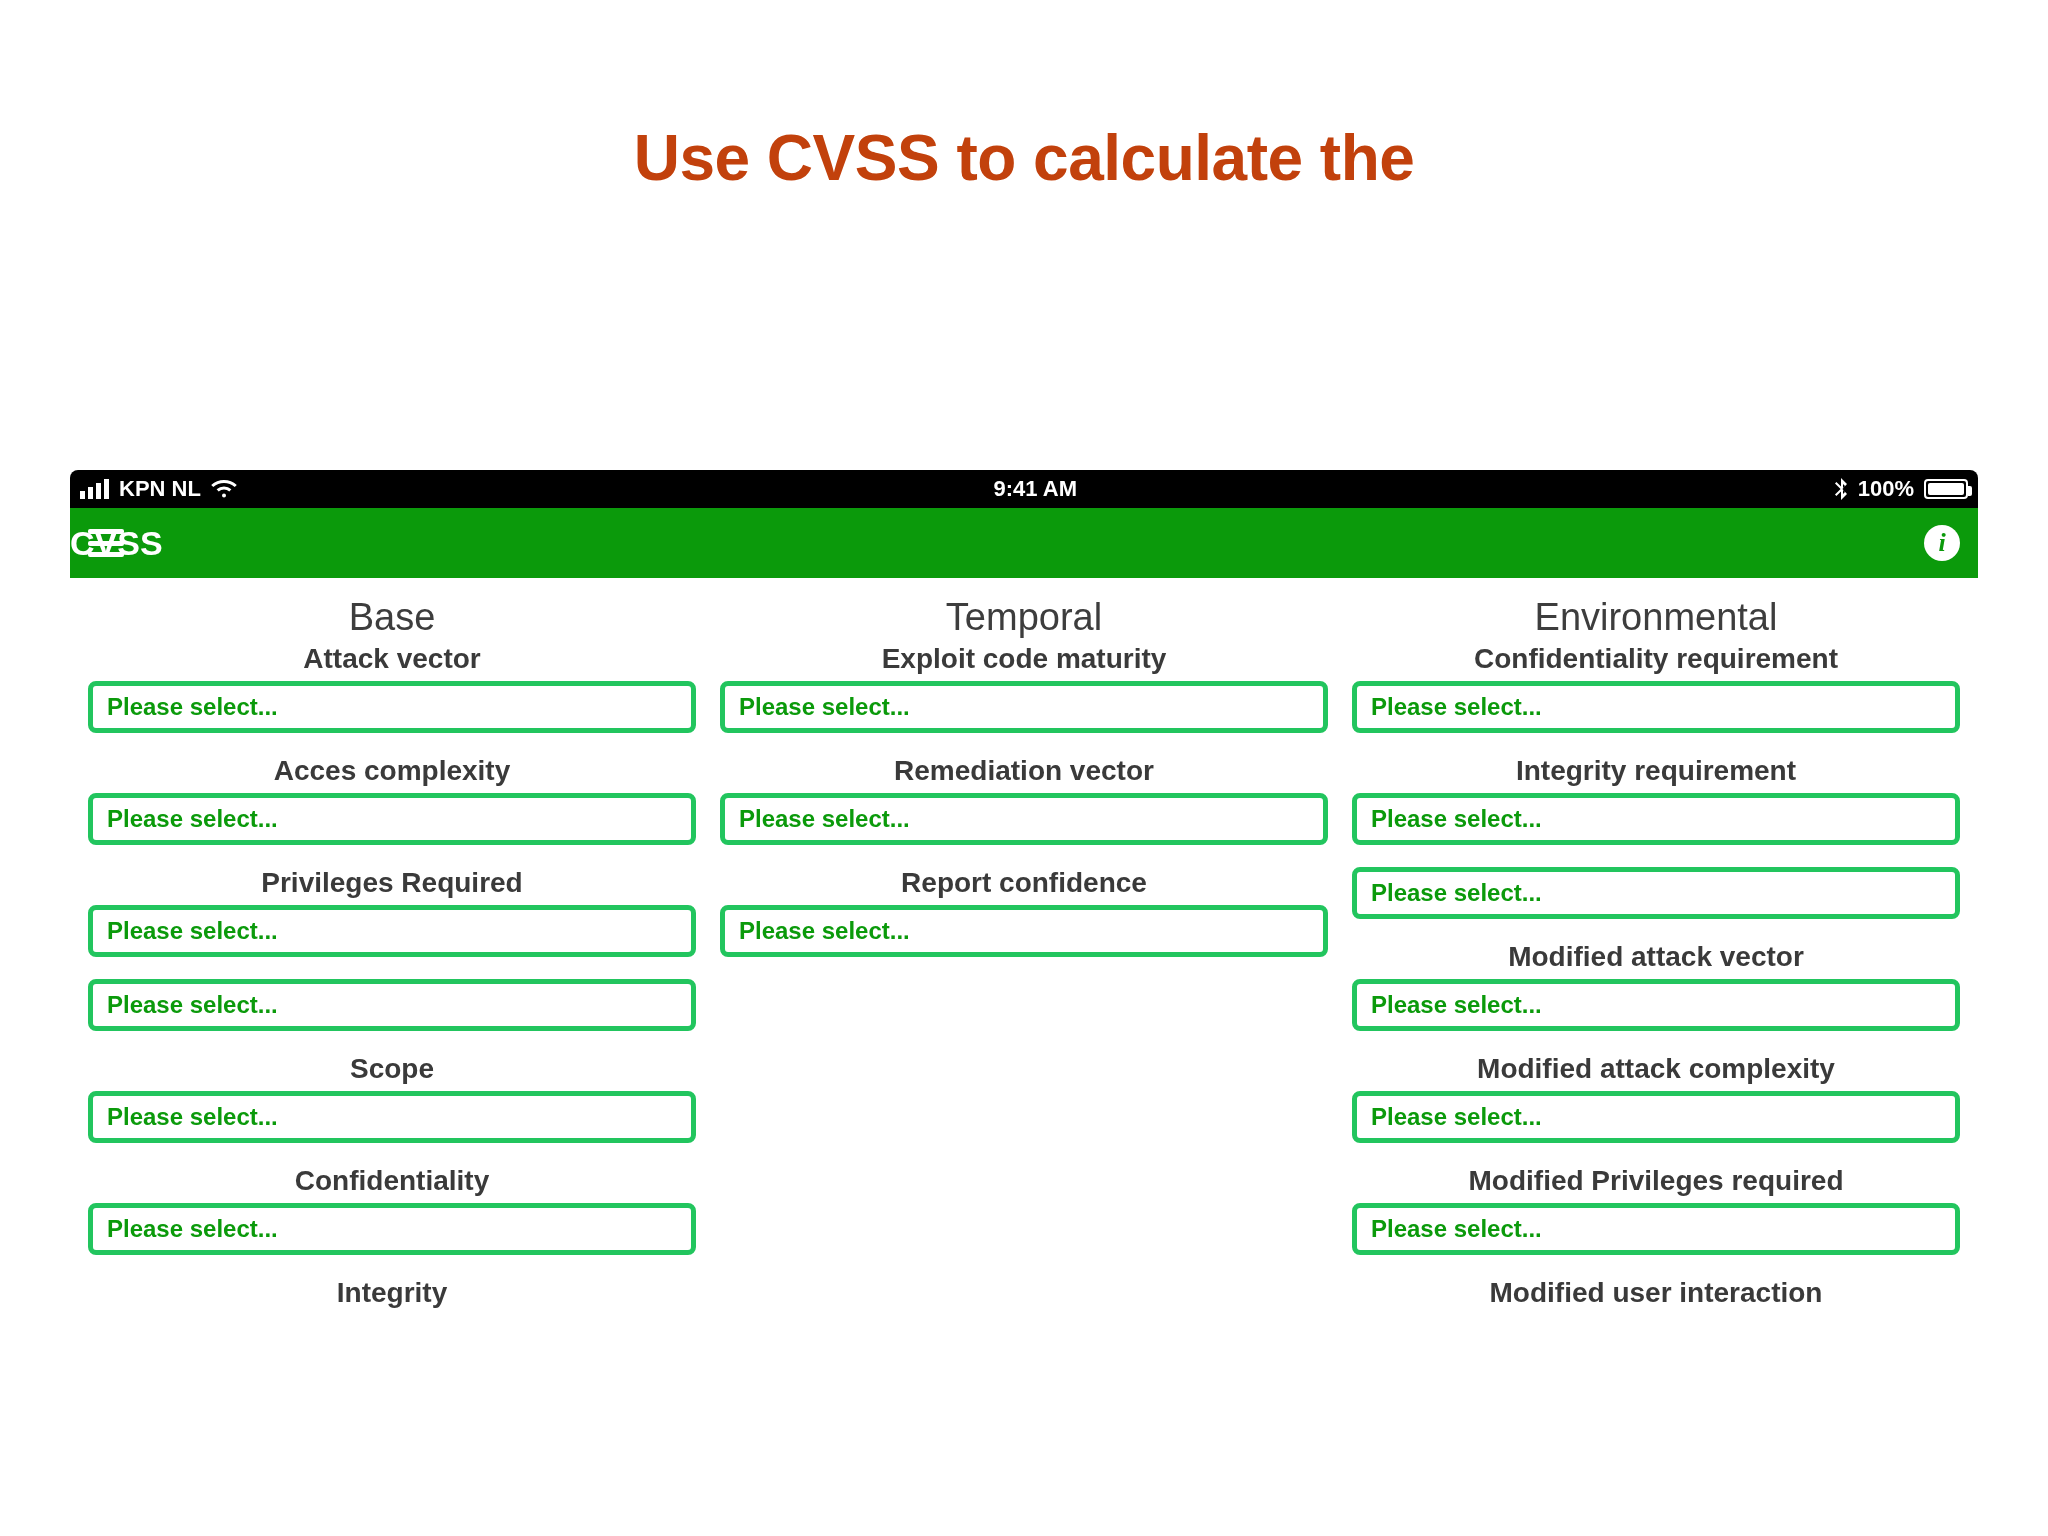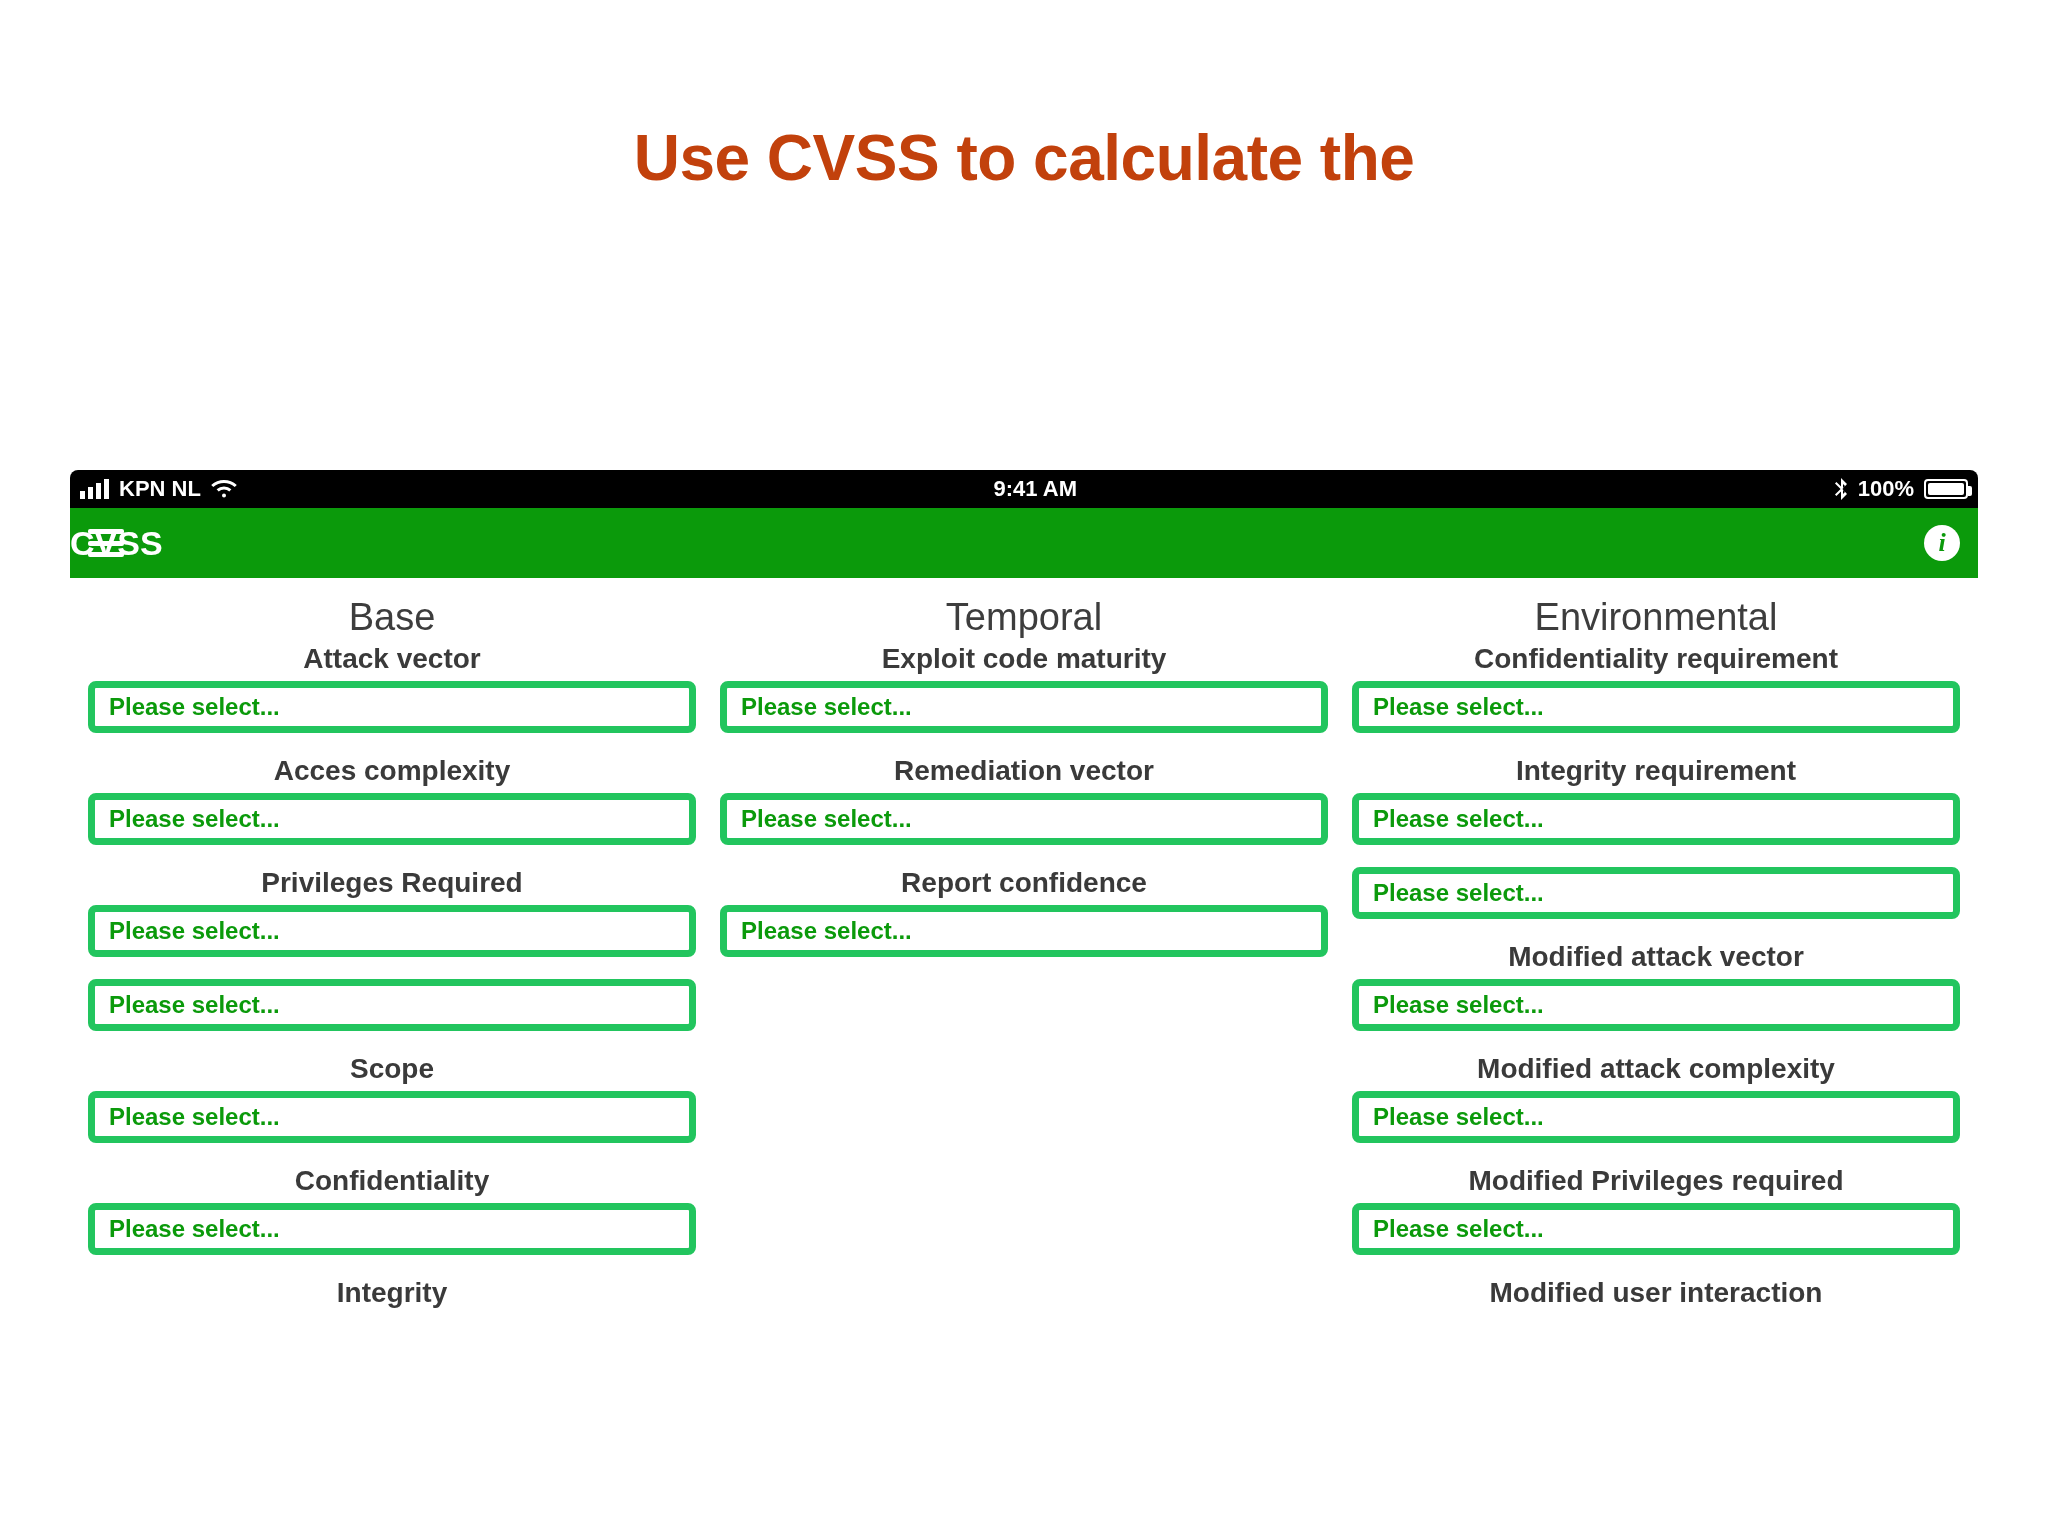--- a/index.html
+++ b/index.html
@@ -93,21 +93,21 @@
       margin-bottom: 4px;
     }
     .field { margin-bottom: 22px; }
     .field-label {
       font-size: 28px;
       font-weight: 700;
       color: #3a3a3a;
       margin-bottom: 6px;
     }
     .select-box {
-      border: 7px solid #22c55e;
+      border: 5px solid #22c55e;
       border-radius: 8px;
       height: 52px;
       display: flex;
       align-items: center;
       padding: 0 14px;
       color: #0b9a0b;
       font-size: 24px;
       font-weight: 800;
       cursor: pointer;
       background: #fff;

